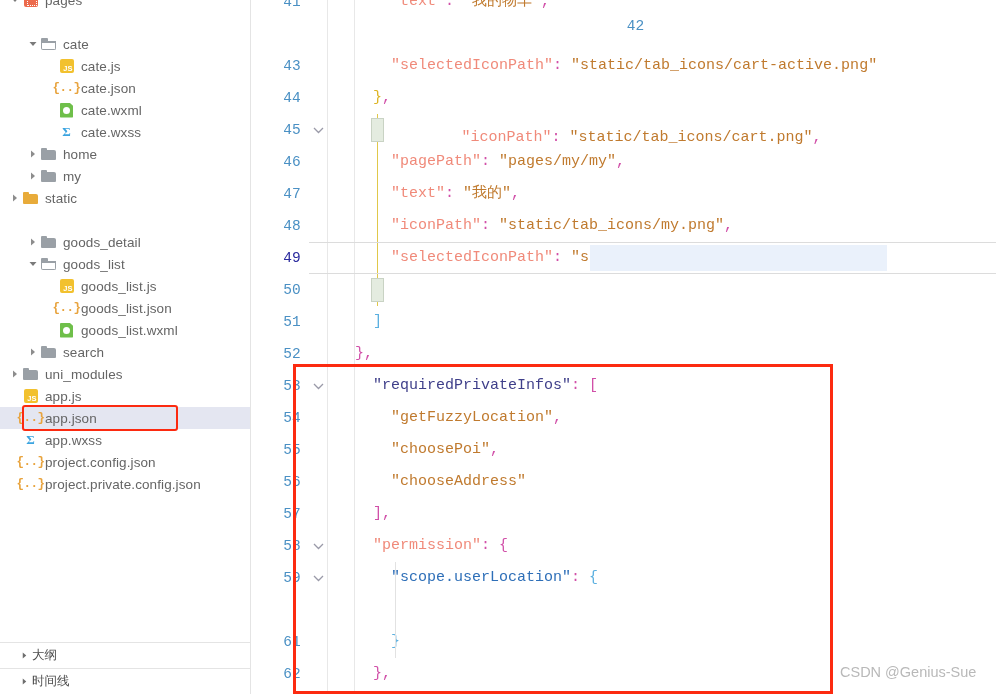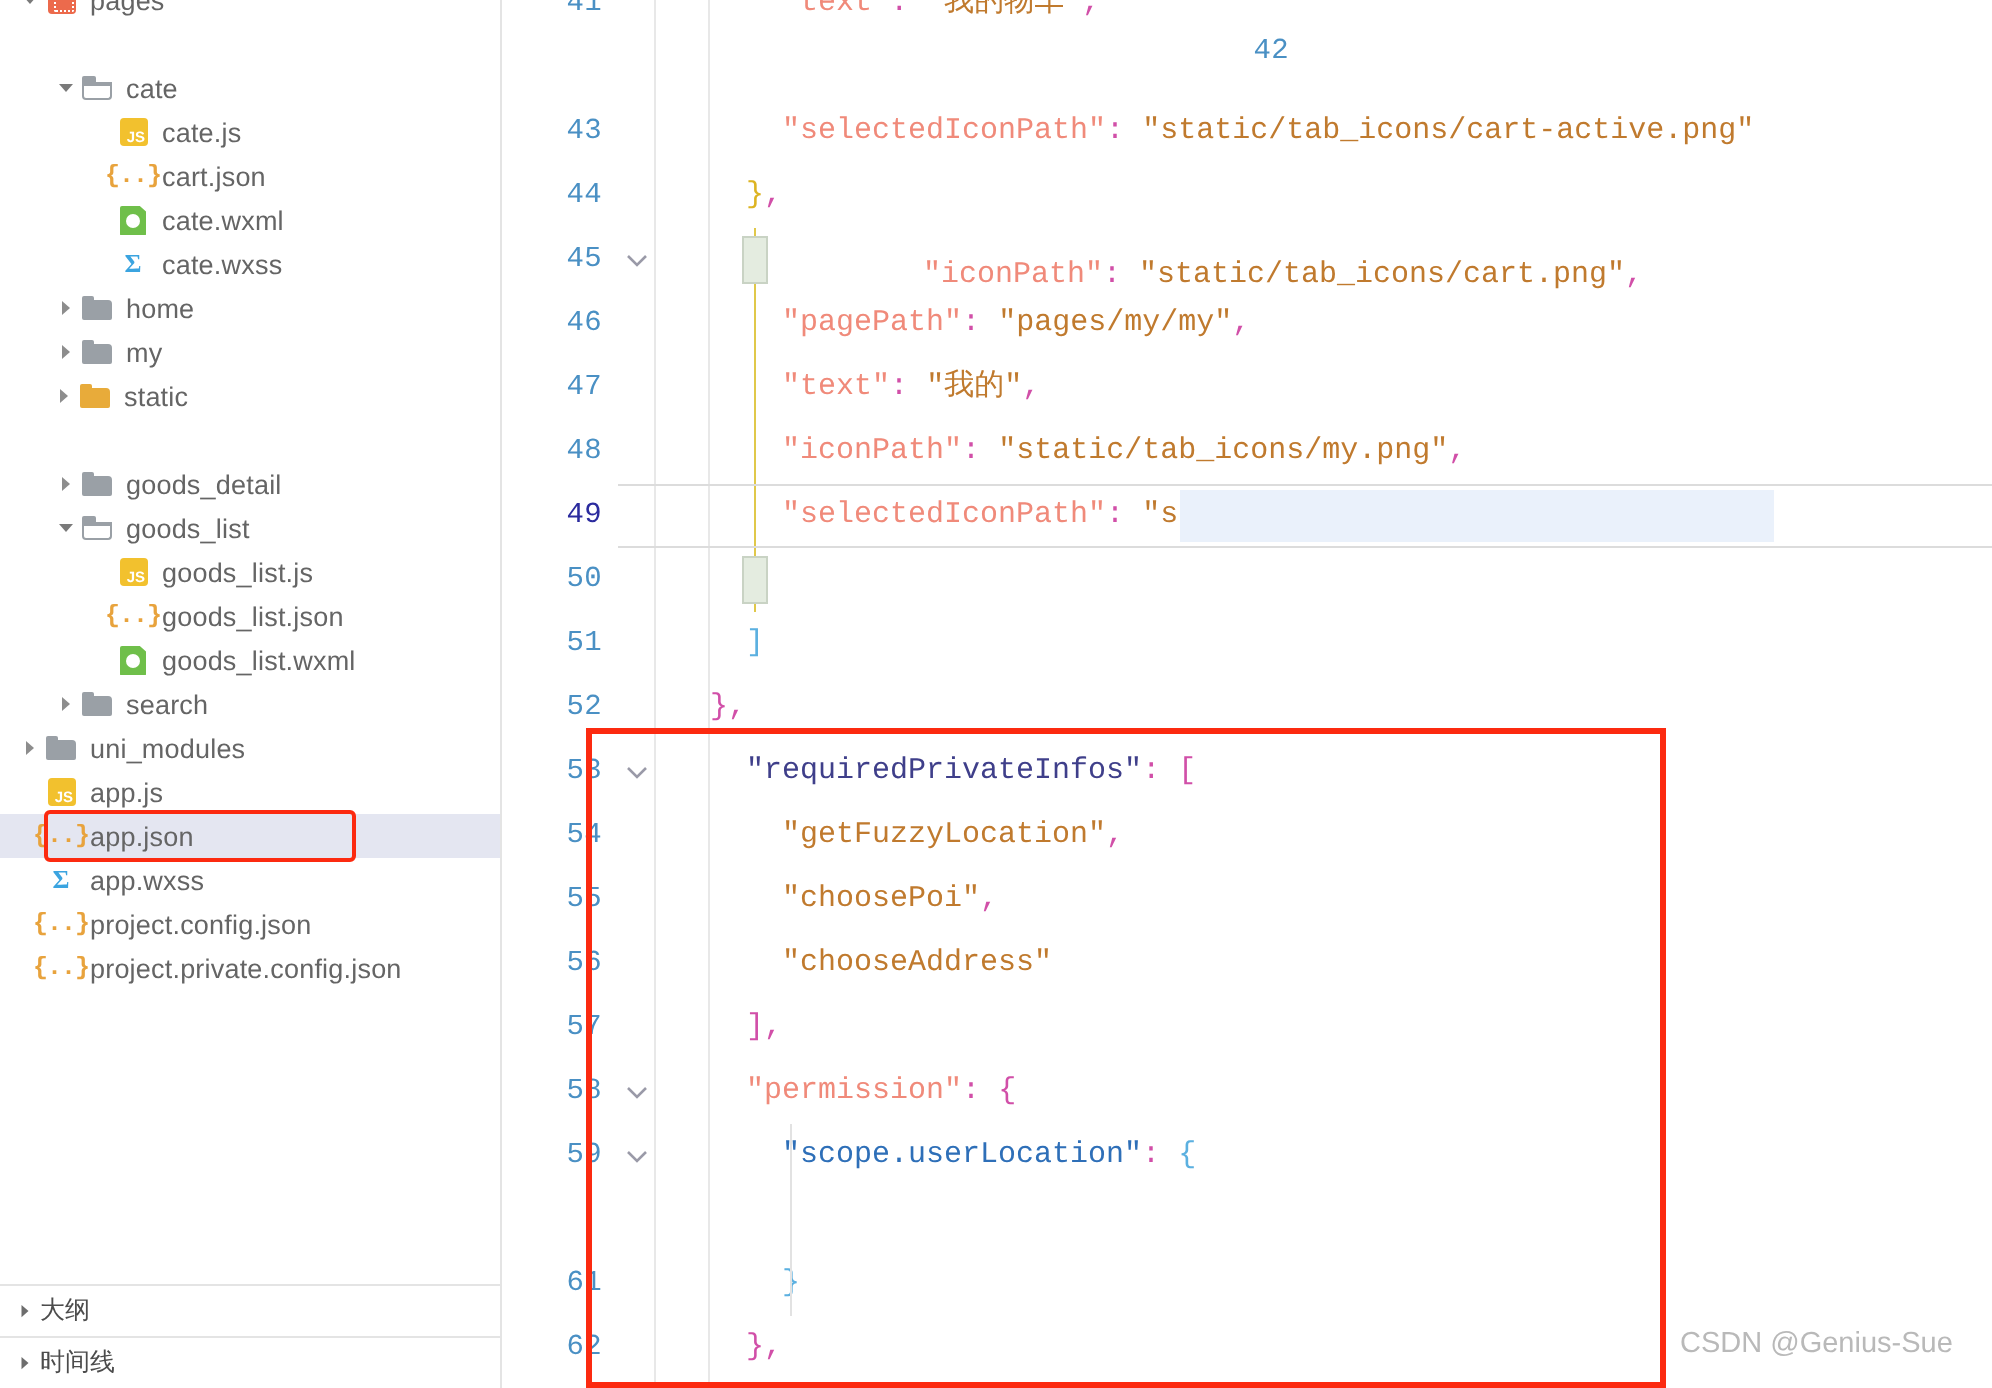--- a/index.html
+++ b/index.html
@@ -92,21 +92,21 @@
     border:2.5px solid #fc2a10;
     border-radius:3px;
     pointer-events:none;
   }
 
   
   .panel {
     height:26px; border-top:1px solid #e4e4e4;
     display:flex; align-items:center;
     font-size:12.5px; color:#5d5d5d;
-    padding-left:4px; cursor:pointer;
+    padding-left:16px; cursor:pointer;
     background:#fff;
   }
   .panel .twisty { width:16px; flex:0 0 16px; }
   .panel .ptxt { font-size:12.5px; color:#4c4c4c; }
 
   
   #editor {
     position:relative;
     flex:1 1 auto;
     height:694px;
@@ -228,21 +228,21 @@
           <span class="ficon">
             <span class="g-js">JS</span>
           </span>
           <span class="lbl">cate.js</span>
         </div>
         <div class="row" style="position: absolute; left: 0px; right: 0px; top: 77px; padding-left: 44px;">
           <span class="twisty"></span>
           <span class="ficon">
             <span class="g-json">{..}</span>
           </span>
-          <span class="lbl">cart.json</span>
+          <span class="lbl">cate.json</span>
         </div>
         <div class="row" style="position: absolute; left: 0px; right: 0px; top: 99px; padding-left: 44px;">
           <span class="twisty"></span>
           <span class="ficon">
             <span class="g-wxml"></span>
           </span>
           <span class="lbl">cate.wxml</span>
         </div>
         <div class="row" style="position: absolute; left: 0px; right: 0px; top: 121px; padding-left: 44px;">
           <span class="twisty"></span>
@@ -272,21 +272,21 @@
             </svg>
           </span>
           <span class="ficon">
             <span class="folder">
               <span class="t"></span>
               <span class="b"></span>
             </span>
           </span>
           <span class="lbl">my</span>
         </div>
-        <div class="row" style="position: absolute; left: 0px; right: 0px; top: 187px; padding-left: 25px;">
+        <div class="row" style="position: absolute; left: 0px; right: 0px; top: 187px; padding-left: 8px;">
           <span class="twisty">
             <svg width="8" height="8" viewBox="0 0 8 8">
               <path d="M2 0.5 L6 4 L2 7.5 Z" fill="#8d8d8d"></path>
             </svg>
           </span>
           <span class="ficon">
             <span class="folder yellow">
               <span class="t"></span>
               <span class="b"></span>
             </span>

